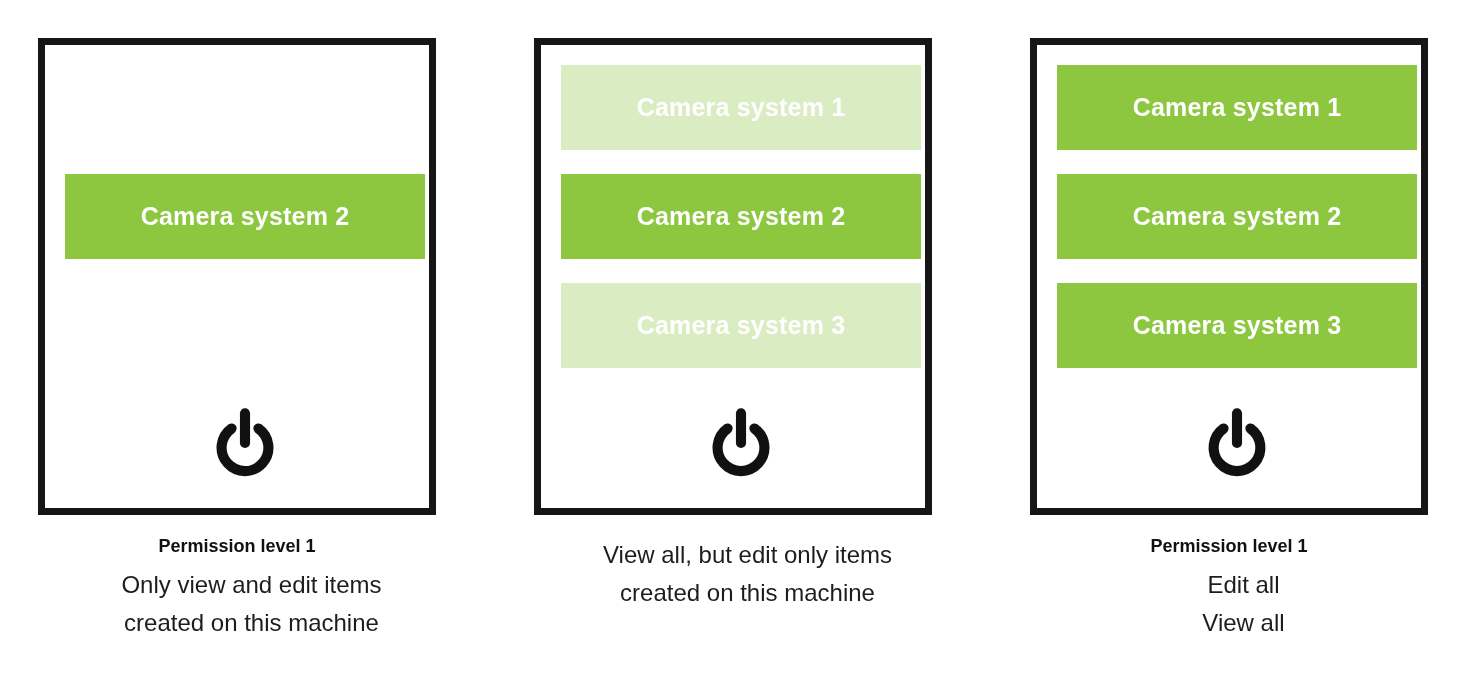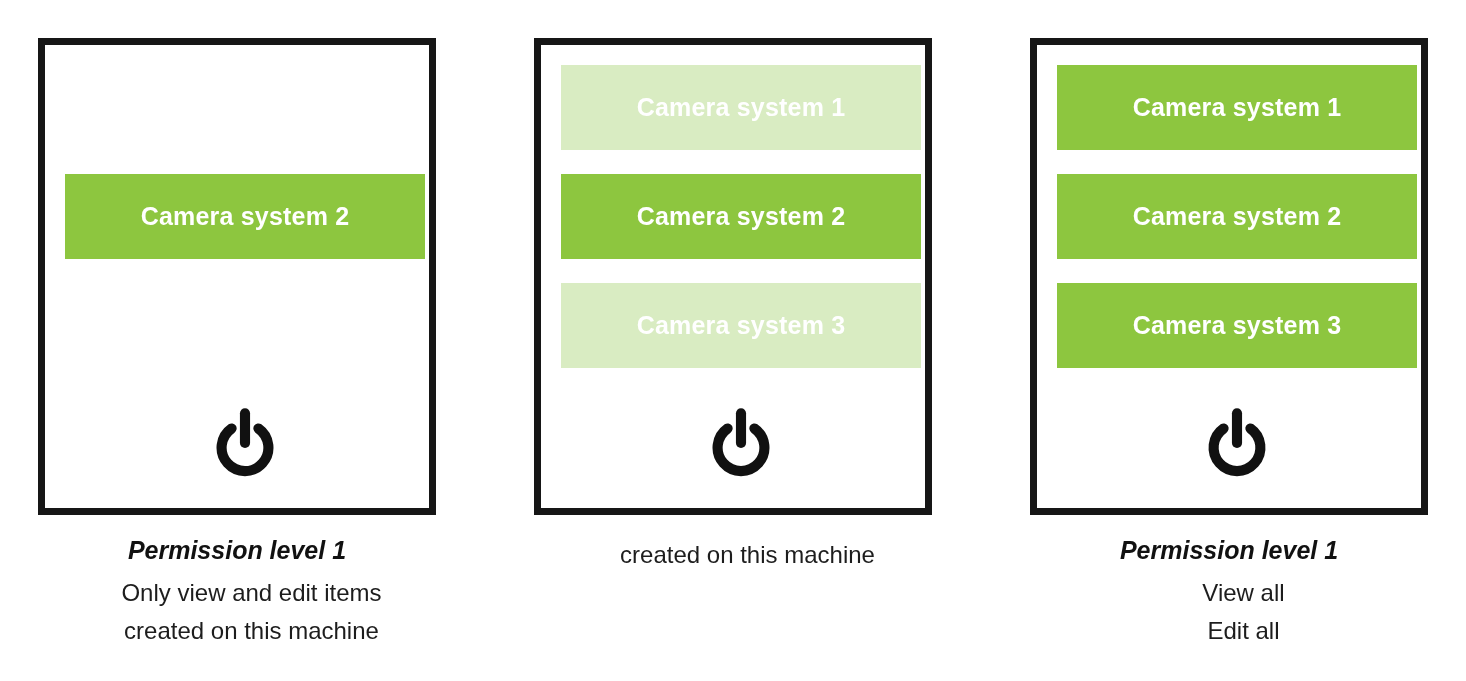--- a/index.html
+++ b/index.html
@@ -67,25 +67,24 @@
     display:flex;
     align-items:center;
     justify-content:center;
   }
   .power svg{width:78px;height:78px;display:block;}
   .caption{
     margin-top:21px;
     text-align:center;
   }
   .caption-title{
-    font-size:25px;
+    font-size:18px;
     font-weight:700;
     color:#111111;
     margin-bottom:9px;
-    font-style:italic;
   }
   .caption-line{
     font-size:24px;
     line-height:38px;
     color:var(--text);
     margin-left:29px;
   }
 </style>
 </head>
 <body>
@@ -133,20 +132,21 @@
         </div>
       </div>
       <div class="power">
         <svg viewBox="0 0 100 100" aria-hidden="true">
           <path d="M 67.2 31.4 A 30 30 0 1 1 32.8 31.4" fill="none" stroke="#111111" stroke-width="13" stroke-linecap="round"></path>
           <path d="M 50 12 L 50 50" fill="none" stroke="#111111" stroke-width="13" stroke-linecap="round"></path>
         </svg>
       </div>
     </div>
     <div class="caption">
+      <div class="caption-line">View all, but edit only items</div>
       <div class="caption-line">created on this machine</div>
     </div>
   </div>
 
   <div class="panel">
     <div class="device">
       <div class="bars">
         <div class="bar" data-state="active">
           <span class="bar-label">Camera system 1</span>
         </div>
@@ -159,18 +159,18 @@
       </div>
       <div class="power">
         <svg viewBox="0 0 100 100" aria-hidden="true">
           <path d="M 67.2 31.4 A 30 30 0 1 1 32.8 31.4" fill="none" stroke="#111111" stroke-width="13" stroke-linecap="round"></path>
           <path d="M 50 12 L 50 50" fill="none" stroke="#111111" stroke-width="13" stroke-linecap="round"></path>
         </svg>
       </div>
     </div>
     <div class="caption">
       <div class="caption-title">Permission level 1</div>
+      <div class="caption-line">Edit all</div>
       <div class="caption-line">View all</div>
-      <div class="caption-line">Edit all</div>
     </div>
   </div>
 
 </div>
 
 </body></html>

